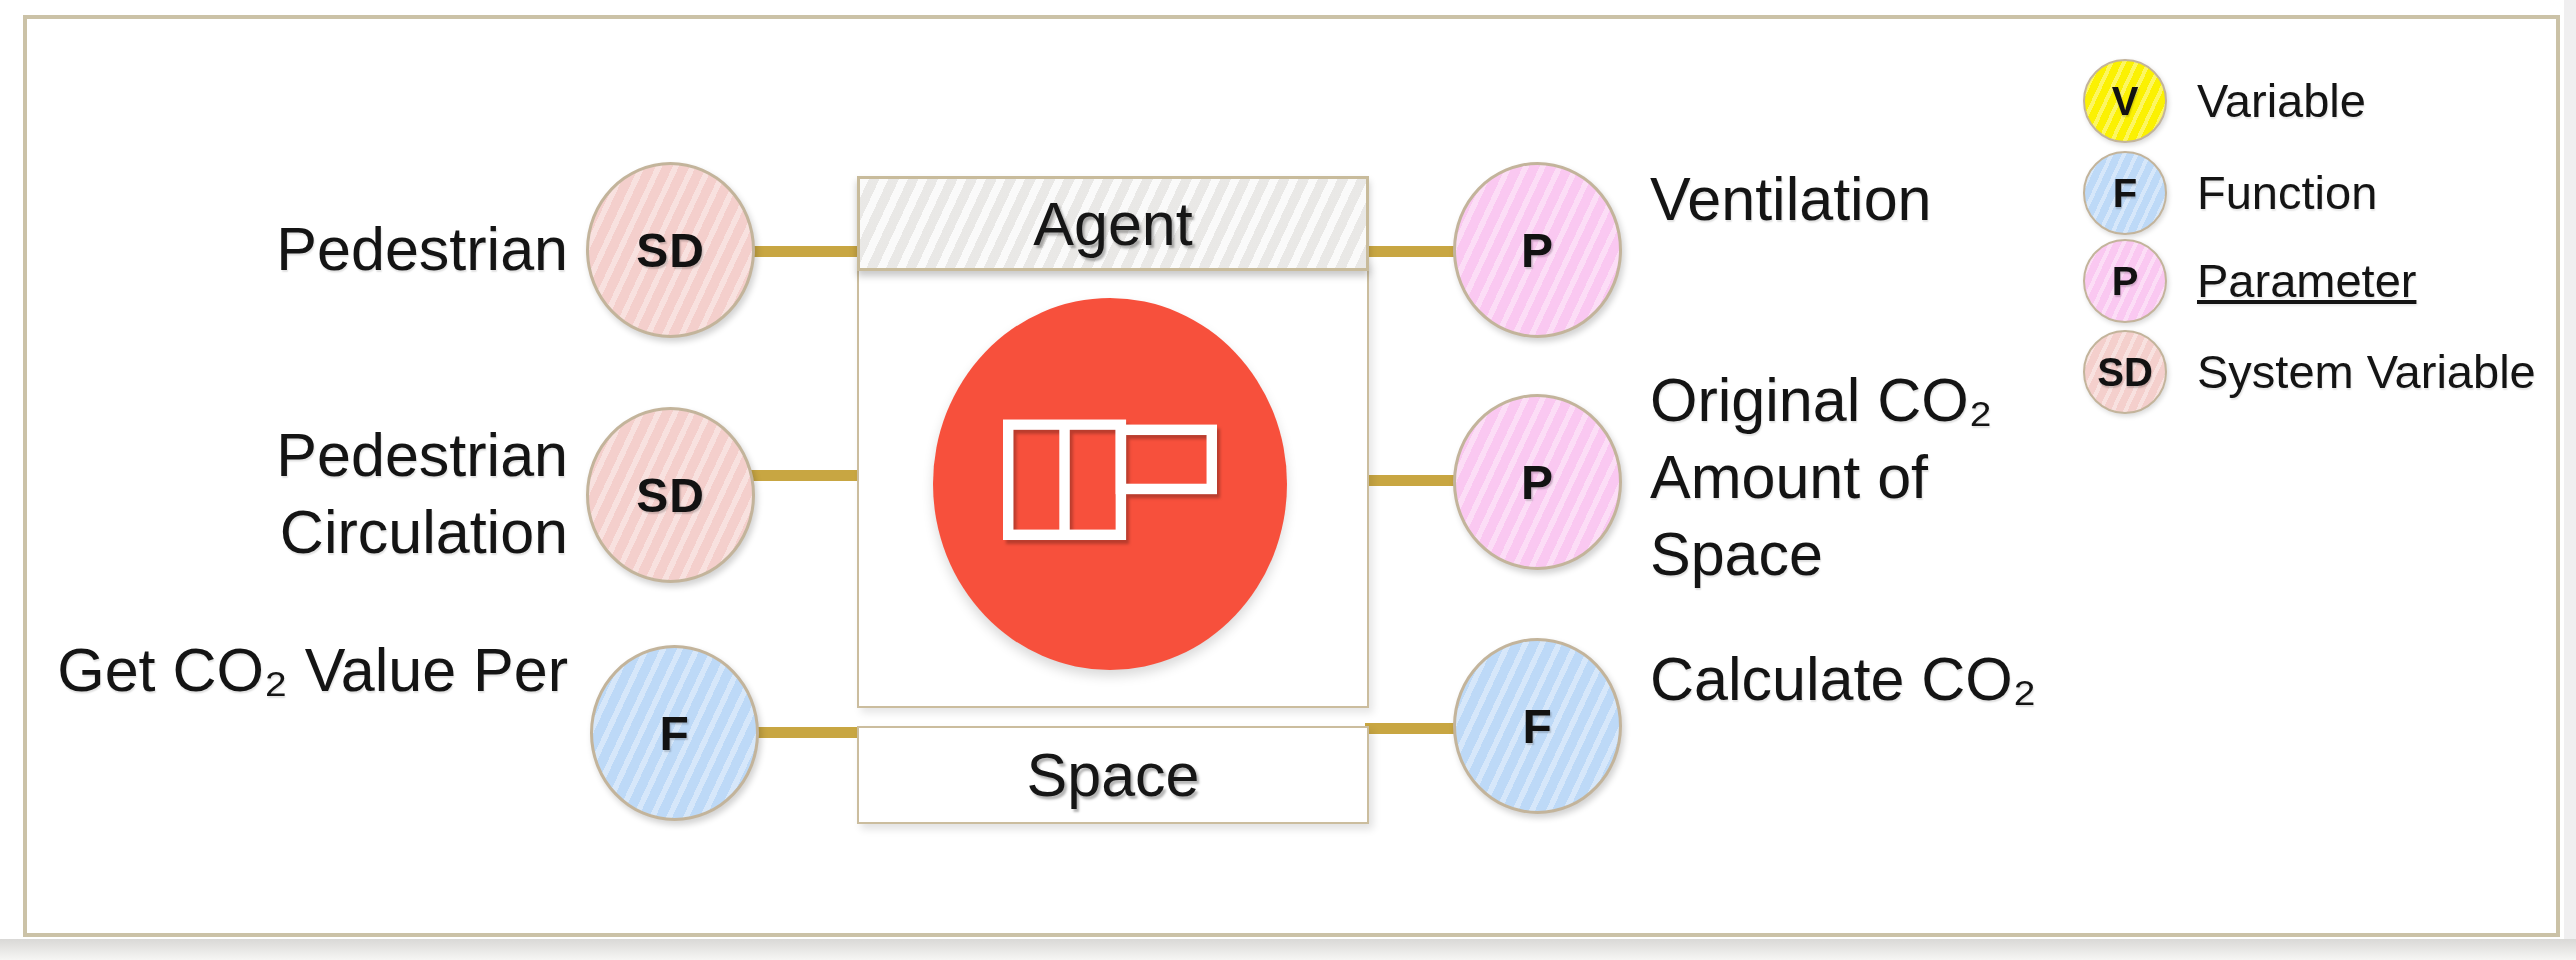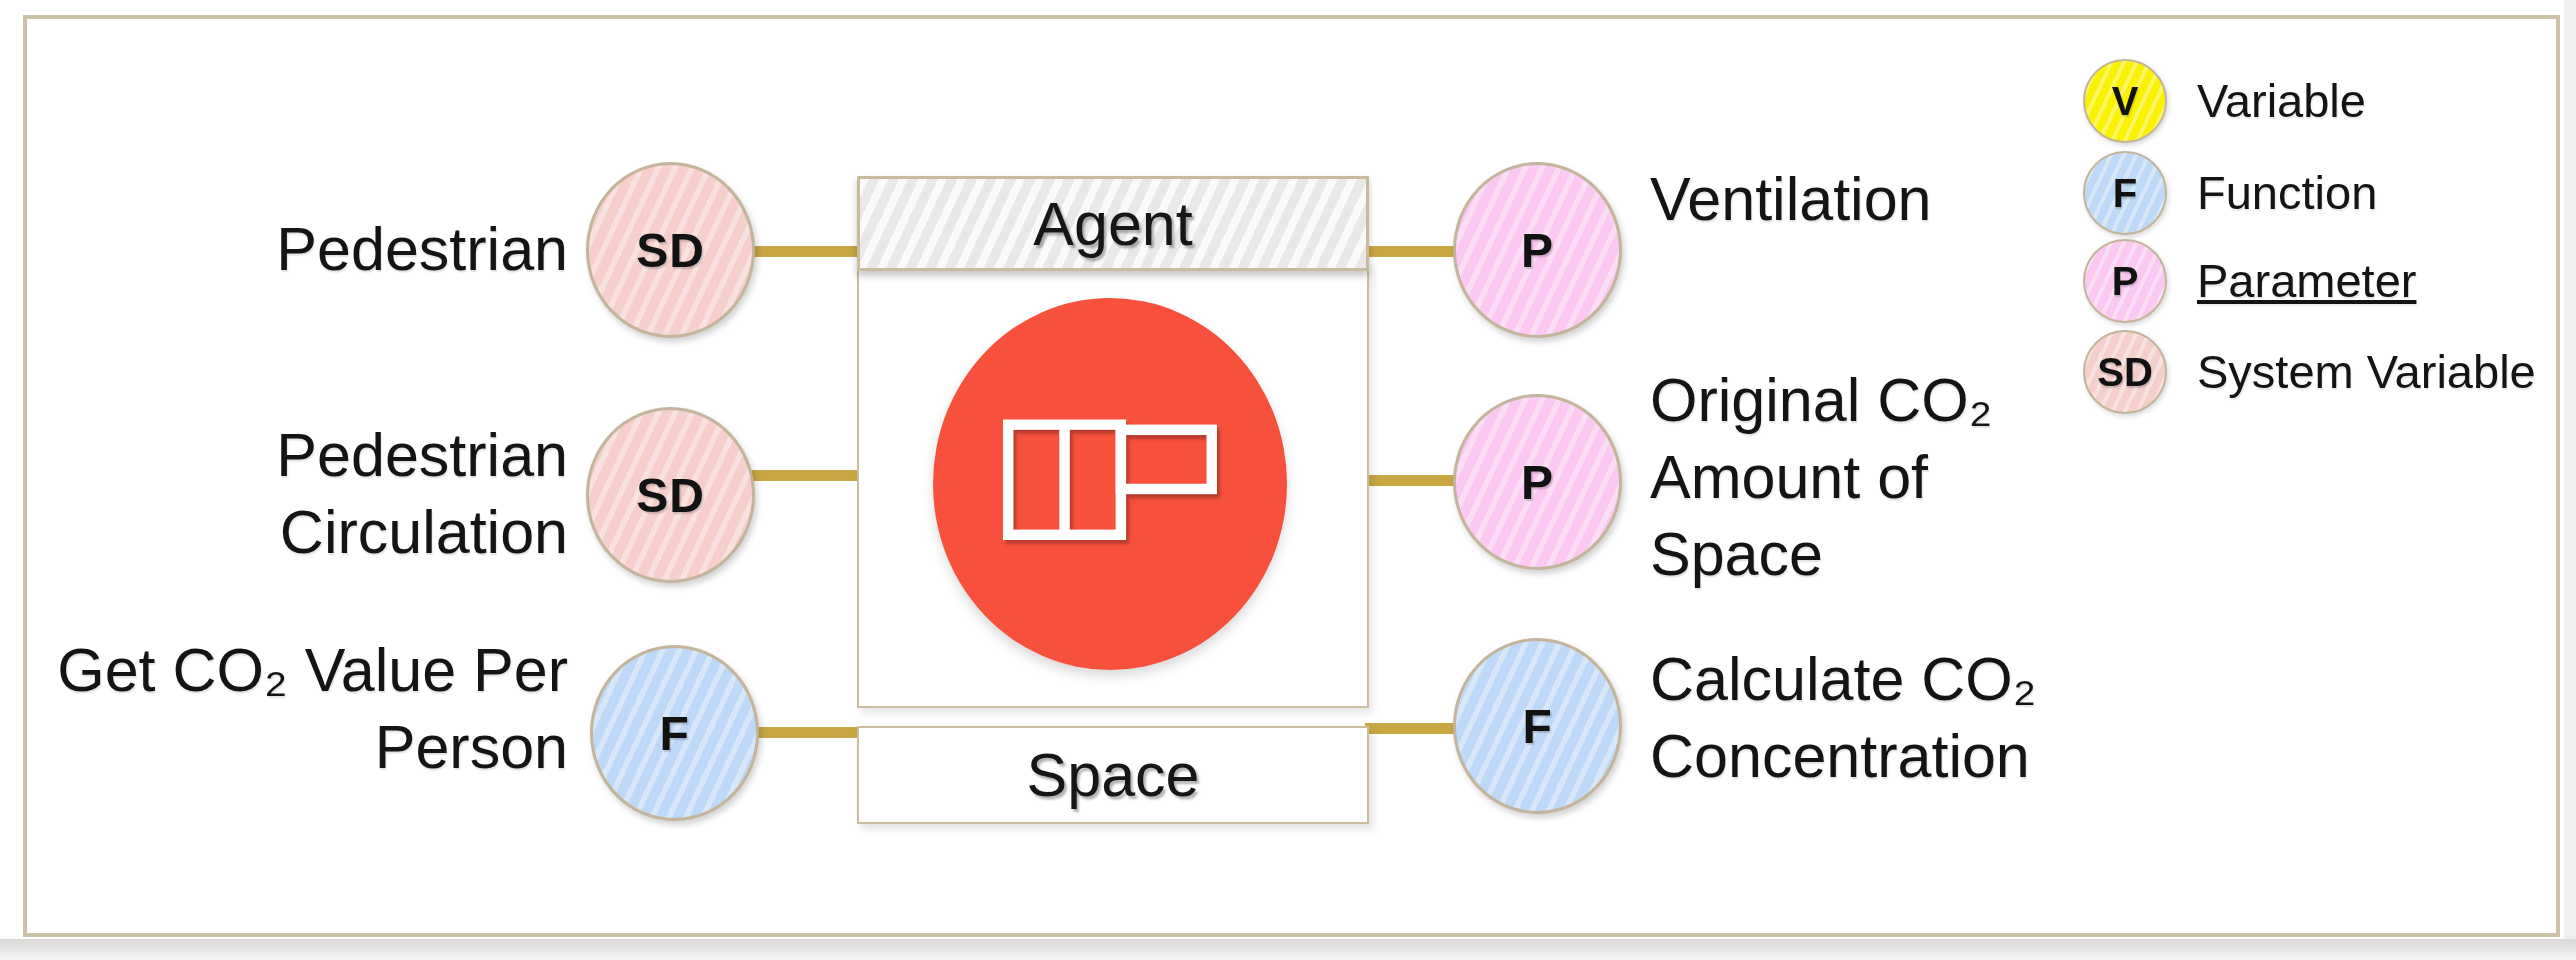--- a/index.html
+++ b/index.html
@@ -107,21 +107,20 @@
   <div class="label label-left" style="top:417px;">
     <span class="line">Pedestrian</span>
     <span class="line">Circulation</span>
   </div>
   <div class="node-circle" style="left: 586px; top: 407px; background-color: rgb(244, 207, 204);">
     <span class="node-letter">SD</span>
   </div>
 
   <div class="label label-left" style="top:632px;">
     <span class="line">Get CO₂ Value Per</span>
-    <span class="line">Person</span>
   </div>
   <div class="node-circle" style="left: 590px; top: 645px; background-color: rgb(189, 217, 247);">
     <span class="node-letter">F</span>
   </div>
 
   <div class="node-circle" style="left: 1453px; top: 162px; background-color: rgb(250, 200, 241);">
     <span class="node-letter">P</span>
   </div>
   <div class="label label-right" style="top:161px;">
     <span class="line">Ventilation</span>
@@ -134,21 +133,20 @@
     <span class="line">Original CO₂</span>
     <span class="line">Amount of</span>
     <span class="line">Space</span>
   </div>
 
   <div class="node-circle" style="left: 1453px; top: 638px; background-color: rgb(189, 217, 247);">
     <span class="node-letter">F</span>
   </div>
   <div class="label label-right" style="top:641px;">
     <span class="line">Calculate CO₂</span>
-    <span class="line">Concentration</span>
   </div>
 
   <div class="legend-circle" style="top: 59px; background-color: rgb(251, 241, 2);">
     <span class="legend-letter">V</span>
   </div>
   <div class="legend-label" style="top:59px;">Variable</div>
 
   <div class="legend-circle" style="top: 151px; background-color: rgb(189, 217, 247);">
     <span class="legend-letter">F</span>
   </div>

